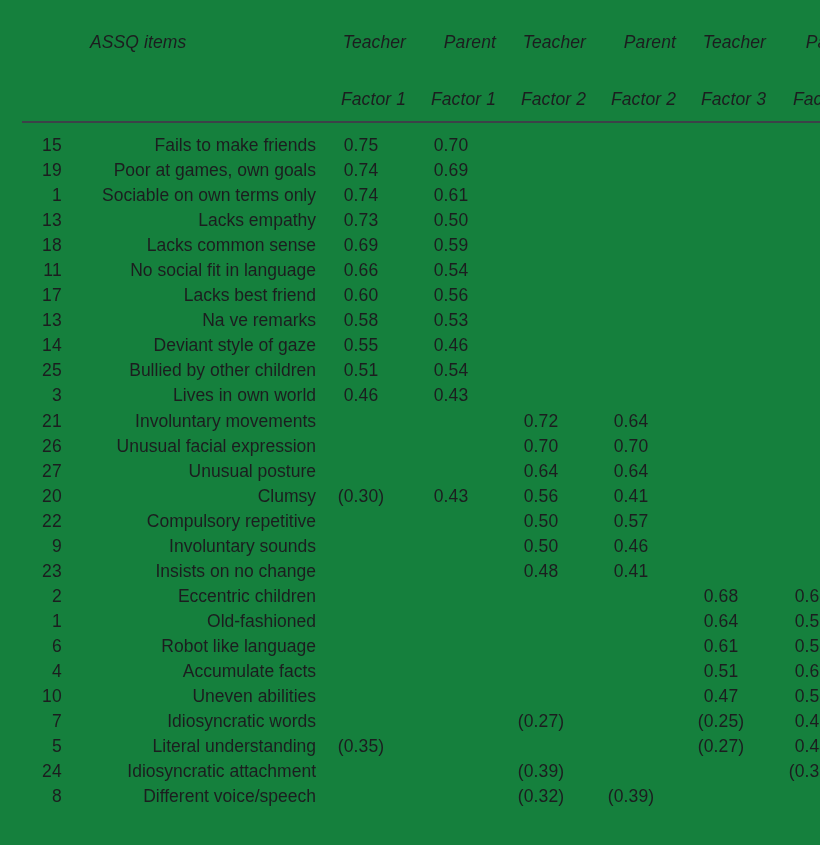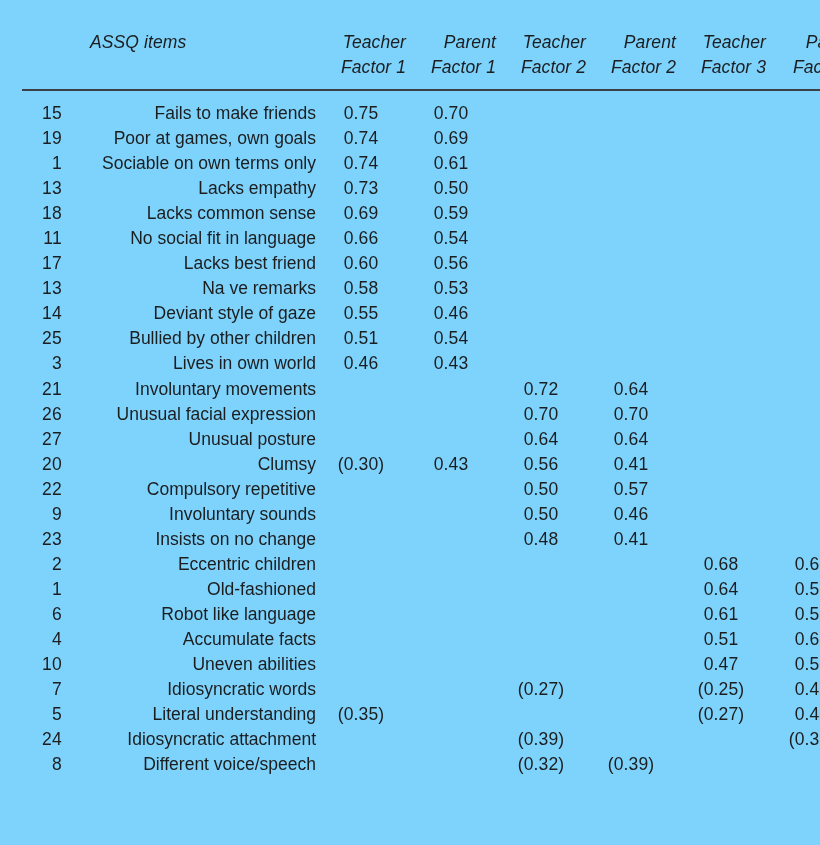--- a/index.html
+++ b/index.html
@@ -11,21 +11,21 @@
     width: 820px;
     height: 845px;
     font-family: "Liberation Sans", sans-serif;
     color: #1c1d1f;
     overflow: hidden;
   }
   .table-wrap {
     position: relative;
     width: 820px;
     height: 845px;
-    background: #7dd3fc;
+    background: #15803d;
   }
   table.assq {
     border-collapse: collapse;
     table-layout: fixed;
     width: 784px;
     margin: 0 14px 0 22px;
     position: absolute;
     top: 30px;
     left: 0;
   }
@@ -46,21 +46,21 @@
   }
   thead th.h-num { }
   thead th.h-item {
     text-align: left;
     padding-left: 28px;
   }
   thead th.h-val {
     text-align: right;
     font-style: italic;
   }
-  thead th .line2 { display: block; }
+  thead th .line2 { display: block; margin-top: 32px; }
 
   thead tr.rule-row th {
     padding: 0;
     height: 16px;
   }
   .rule {
     height: 0;
     border-top: 2.2px solid #3c4148;
     width: 100%;
     margin-top: 9px;

